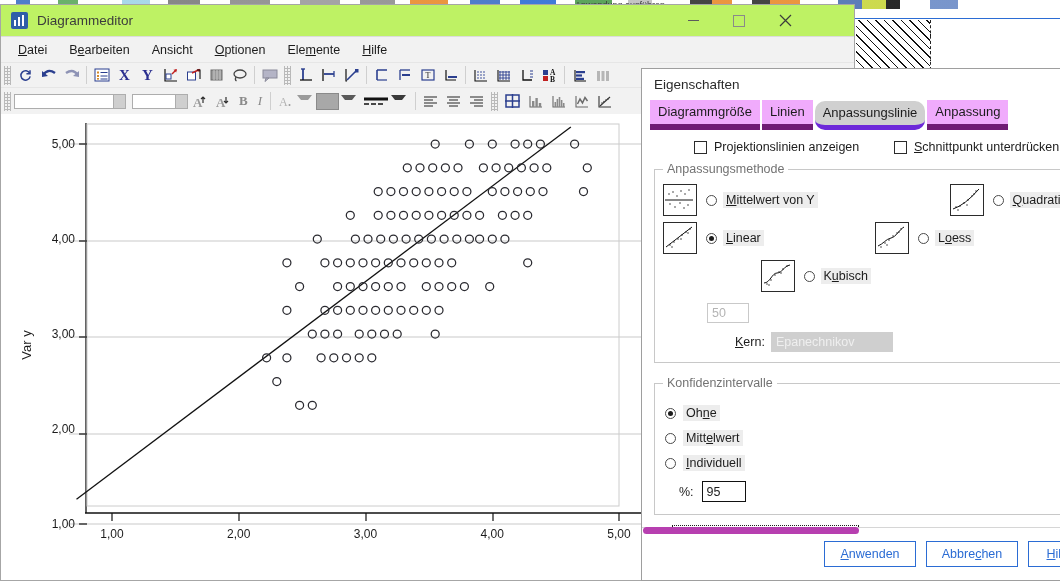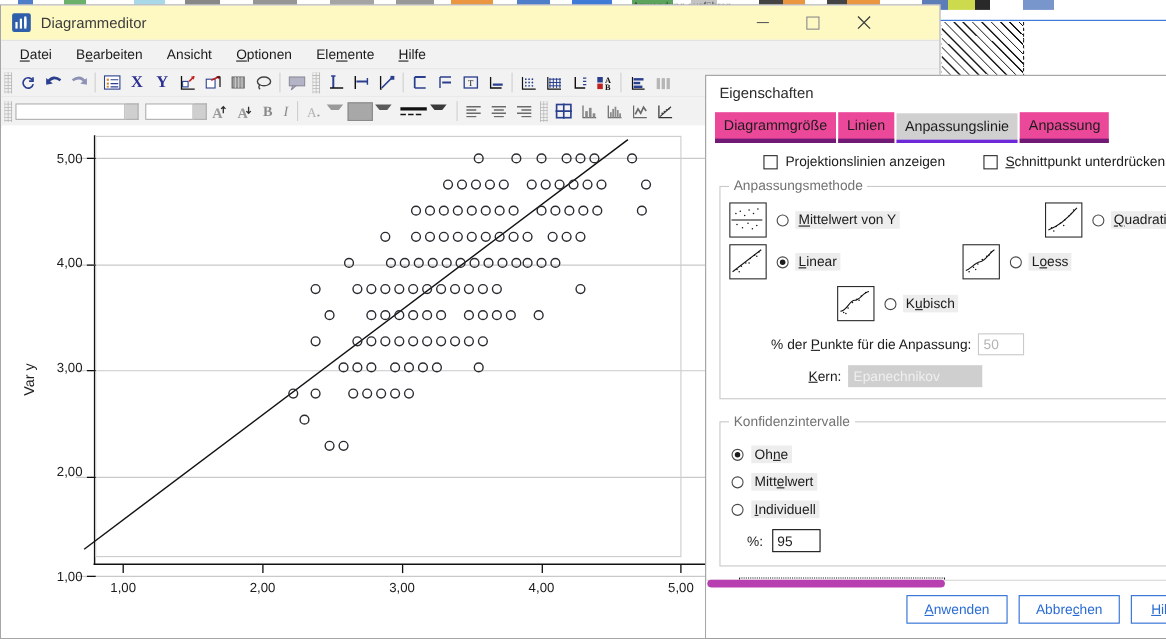--- a/index.html
+++ b/index.html
@@ -30,21 +30,21 @@
      background:repeating-linear-gradient(45deg,#111 0 1px,transparent 1px 6px);
      border-right:1px dashed #222;border-bottom:1px dashed #222;}
   #bg-blue-rule{position:absolute;left:854px;top:18px;width:206px;height:1px;background:#2b6cd4;}
   #bg-left-sliver{position:absolute;left:0;top:110px;width:5px;height:460px;background:#ffffff;
      border-right:1px solid #d9d9d9;}
   .bg-tick{position:absolute;left:0px;width:4px;height:7px;}
 
   
   #editor{position:absolute;left:0;top:4px;width:855px;height:577px;background:#ffffff;
           border:1px solid #a6a6a6;box-sizing:border-box;overflow:hidden;}
-  #titlebar{position:relative;height:31px;background:#fef9c3;display:flex;align-items:center;}
+  #titlebar{position:relative;height:31px;background:#bef264;display:flex;align-items:center;}
   #app-icon{width:17px;height:17px;margin-left:10px;background:#2f5fa8;border-radius:2px;
             position:relative;flex:none;}
   #app-icon:before{content:"";position:absolute;left:3px;bottom:3px;width:2px;height:6px;background:#fff;}
   #app-icon:after{content:"";position:absolute;left:7px;bottom:3px;width:2px;height:9px;background:#fff;
             box-shadow:4px 0 0 #fff, 4px -2px 0 0 #fff;}
   #win-title{margin-left:9px;font-size:13.5px;color:#3c3c3c;}
   .wbtn{position:absolute;top:0;width:46px;height:31px;display:flex;align-items:center;justify-content:center;
         color:#5c5c5c;font-size:13px;}
   #btn-min{right:138px;}#btn-max{right:92px;}#btn-close{right:46px;}
   #btn-min i{display:block;width:11px;height:1px;background:#5c5c5c;}
@@ -77,22 +77,22 @@
 
   
   #dialog{position:absolute;left:641px;top:68px;width:464px;height:513px;background:#ffffff;
           border:1px solid #9e9e9e;box-sizing:border-box;}
   #dlg-title-bar{height:31px;display:flex;align-items:center;}
   #dlg-title{margin-left:12px;font-size:13.5px;color:#2b2b2b;}
   #dlg-close{position:absolute;right:6px;top:5px;width:30px;height:22px;
              display:flex;align-items:center;justify-content:center;}
   #tabs{display:flex;align-items:flex-end;padding:0 8px;height:30px;gap:2px;}
   .tab{font-size:13px;color:#1c1c1c;padding:4px 8px 5px 8px;position:relative;white-space:nowrap;
-       border-bottom:4px solid #701a75;background:#ec4899;}
-  .tab.active{background:#d0d0d0;border-bottom:3px solid #6d28d9;}
+       border-bottom:6px solid #701a75;background:#f0abfc;}
+  .tab.active{background:#d0d0d0;border-bottom:5px solid #6d28d9;border-radius:10px;}
   #dlg-body{padding:0 12px;position:relative;}
   .chk-row{display:flex;align-items:center;margin-top:10px;padding-left:40px;}
   .chk{width:13px;height:13px;border:1px solid #2b2b2b;background:#fff;box-sizing:border-box;
        flex:none;display:flex;align-items:center;justify-content:center;}
   .chk-lbl{font-size:12.5px;color:#1c1c1c;margin-left:7px;}
   .chk-lbl u{text-decoration:underline;}
 
   fieldset.grp{margin:8px 0 0 0;padding:6px 8px 10px 8px;border:1px solid #c8c8c8;}
   fieldset.grp legend{font-size:12.5px;color:#737373;padding:0 4px;}
   .meth-grid{display:grid;grid-template-columns:1fr 1fr;column-gap:4px;row-gap:6px;margin-top:2px;}
@@ -772,21 +772,20 @@
                 </g>
             </svg>
           </span>
           <span class="radio"></span>
           <span class="meth-lbl">K<u>u</u>bisch</span>
         </div>
         <div></div>
       </div>
 
       <div class="field-row">
-        <span class="fr-lbl">% der <u>P</u>unkte für die Anpassung:</span>
         <input class="inp-dis" disabled="" value="50" style="">
       </div>
       <div class="field-row kern">
         <span class="fr-lbl"><u>K</u>ern:</span>
         <input class="inp-kern" disabled="" value="Epanechnikov" style="">
       </div>
     </fieldset>
 
     <fieldset class="grp" style="margin-top:13px;padding-bottom:12px;">
       <legend>Konfidenzintervalle</legend>

